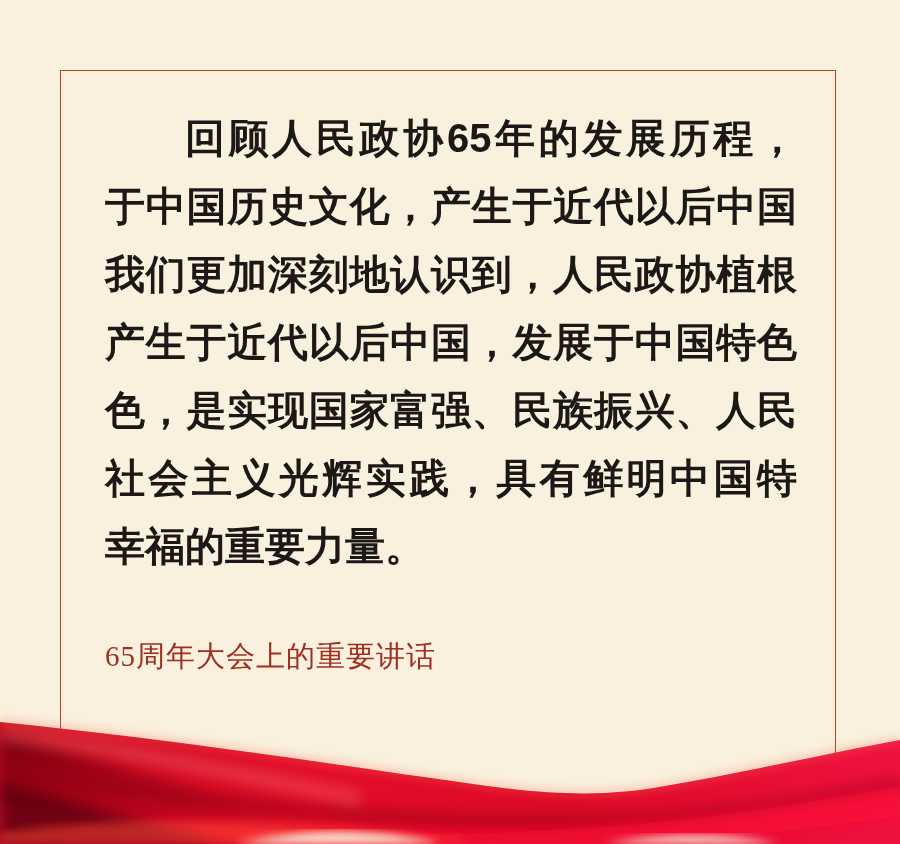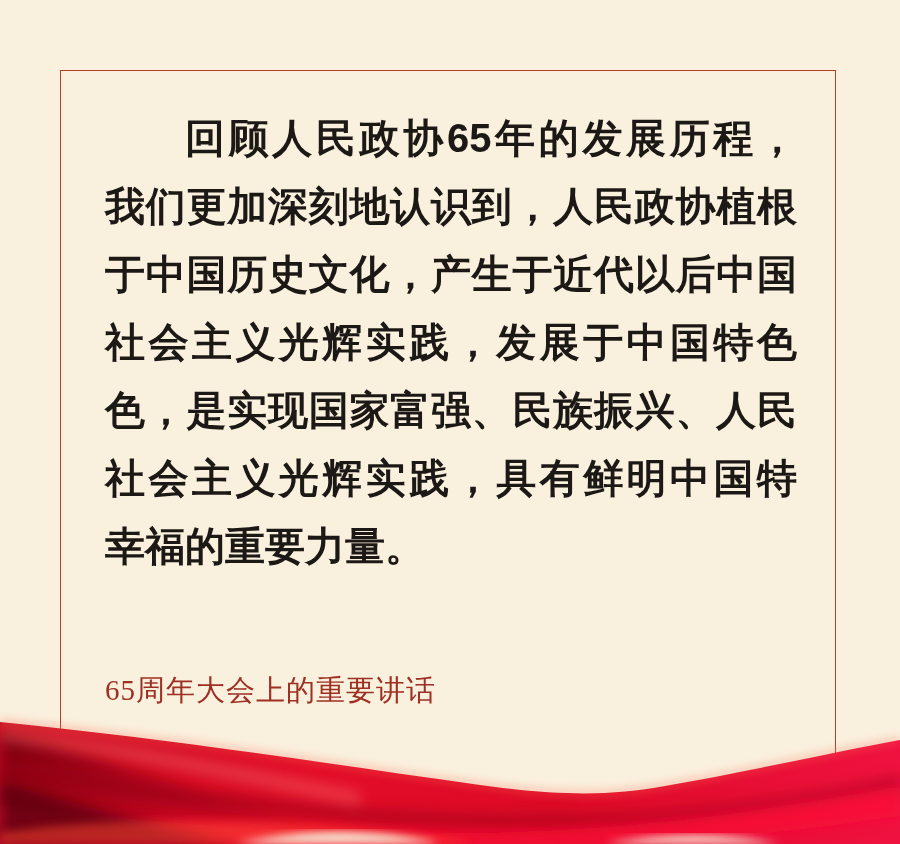--- a/index.html
+++ b/index.html
@@ -56,43 +56,43 @@
     z-index: 2;
     font-family: "Liberation Serif", serif;
     color: #9e2f23;
   }
   .attr-line {
     margin: 0;
     font-size: 29px;
     line-height: 34px;
     letter-spacing: 1px;
   }
-  .attr-line2 { margin-top: 57px; }
+  .attr-line2 { margin-top: 23px; }
   .ribbon {
     position: absolute;
     left: 0;
     bottom: 0;
     width: 900px;
     height: 180px;
     z-index: 3;
     display: block;
   }
 </style>
 </head>
 <body>
 
 <div class="canvas">
 
   <div class="quote-frame"></div>
 
   <div class="quote-block">
     <p class="qline indent">回顾人民政协65年的发展历程，</p>
+    <p class="qline">于中国历史文化，产生于近代以后中国</p>
     <p class="qline">我们更加深刻地认识到，人民政协植根</p>
-    <p class="qline">于中国历史文化，产生于近代以后中国</p>
-    <p class="qline">社会主义光辉实践，发展于中国特色</p>
+    <p class="qline">产生于近代以后中国，发展于中国特色</p>
     <p class="qline">色，是实现国家富强、民族振兴、人民</p>
     <p class="qline">社会主义光辉实践，具有鲜明中国特</p>
     <p class="qline last">幸福的重要力量。</p>
   </div>
 
   <div class="attribution">
     <p class="attr-line attr-line2">65周年大会上的重要讲话</p>
   </div>
 
   <svg class="ribbon" viewBox="0 0 900 180" preserveAspectRatio="none">

